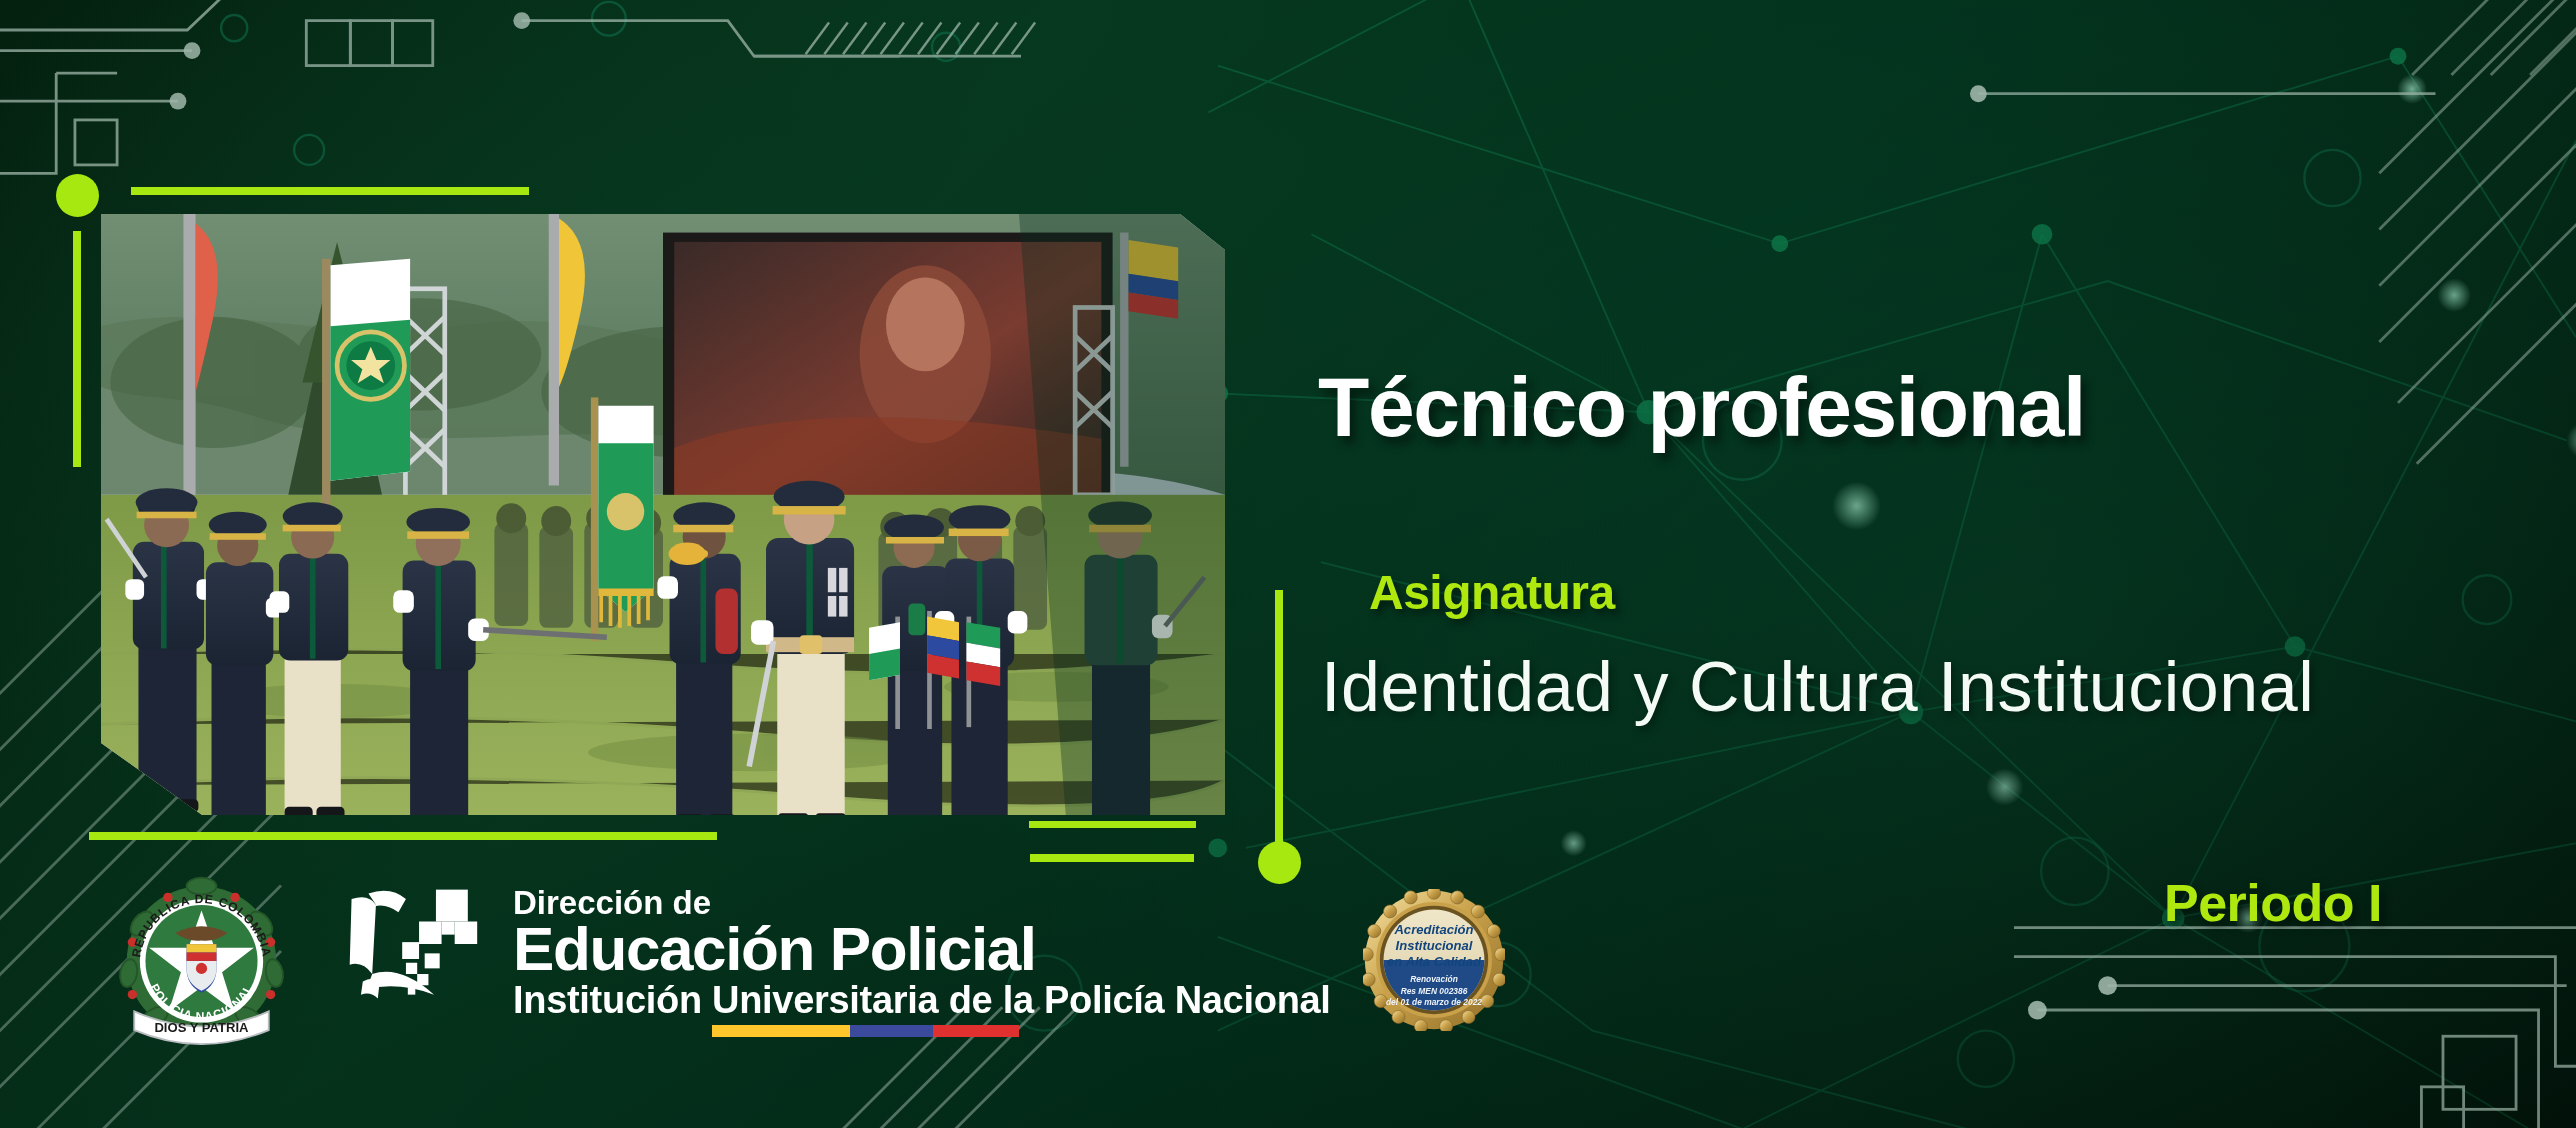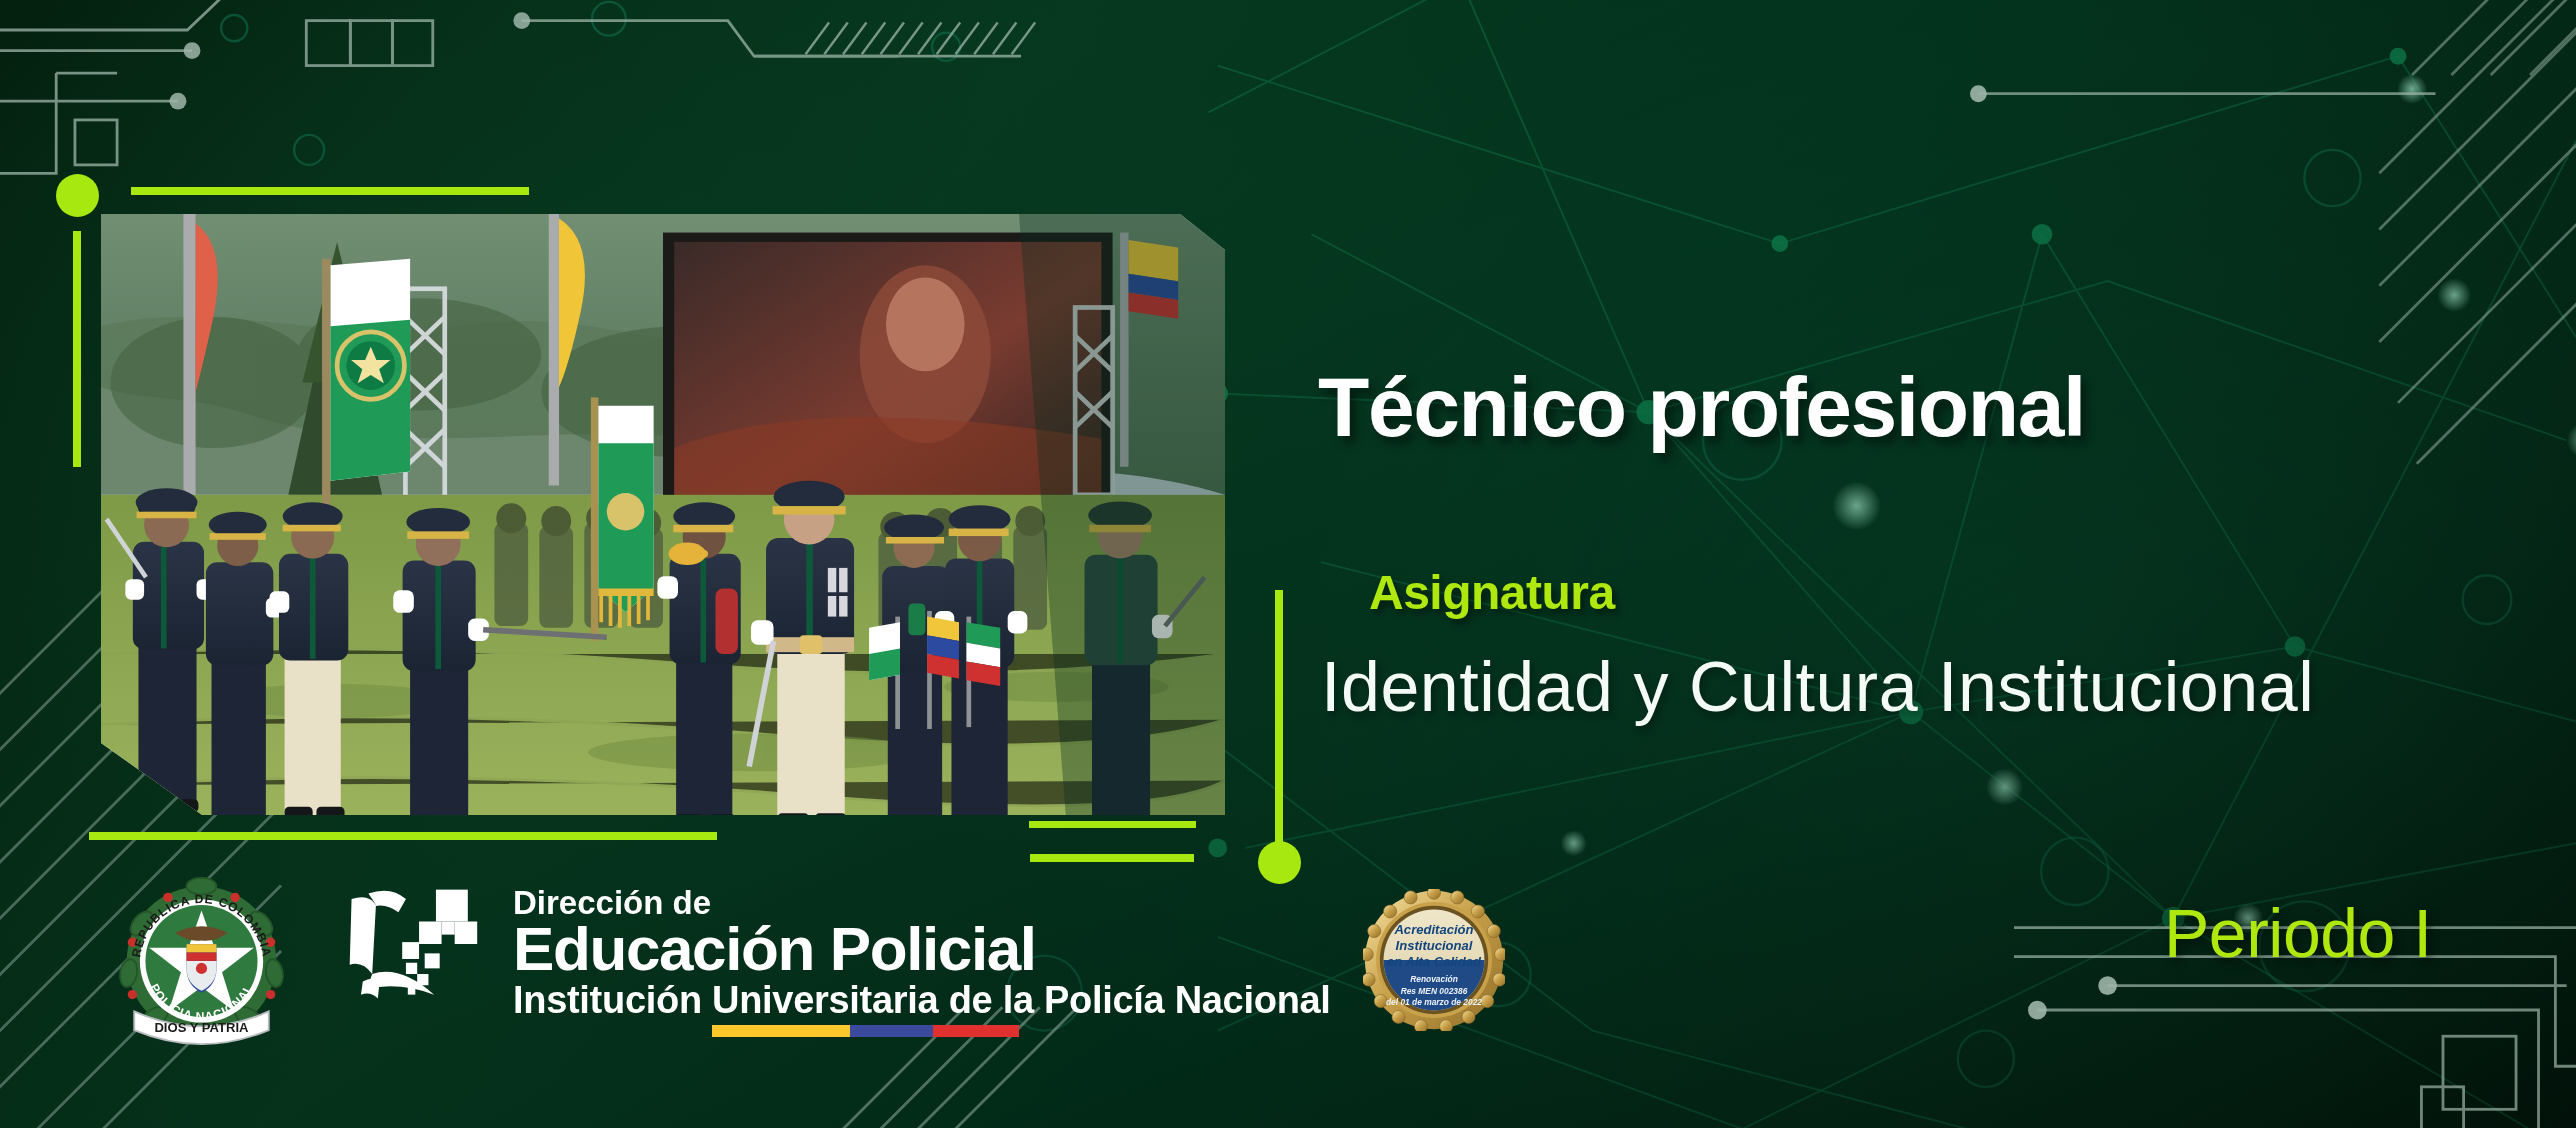--- a/index.html
+++ b/index.html
@@ -53,22 +53,22 @@
     text-shadow:3.7px 4.7px 7.5px rgba(0,0,0,0.45);
     margin-left:48px;
   }
   .subj{
     position:absolute;left:1321px;top:623px;
     color:#f4fbf6;font-weight:300;font-size:70px;letter-spacing:0.5px;
     text-shadow:2.8px 3.7px 7.5px rgba(0,0,0,0.35);
     margin-top:24px;
   }
   .periodo{
-    position:absolute;left:2164px;top:894px;
-    color:#aee80f;font-weight:400;font-size:68px;letter-spacing:-0.5px;
+    position:absolute;left:2164px;top:873px;
+    color:#aee80f;font-weight:700;font-size:52px;letter-spacing:-0.5px;
     text-shadow:3.7px 4.7px 8.4px rgba(0,0,0,0.5);
   }
 
   
   .logos{position:absolute;left:117px;top:866px;height:187px;display:flex;align-items:center;gap:0;}
 
   .crest{width:169px;height:170px;position:relative;margin-right:58px;}
   .crest svg{width:100%;height:100%;display:block;}
 
   .dep{display:flex;align-items:flex-start;gap:17px;}

